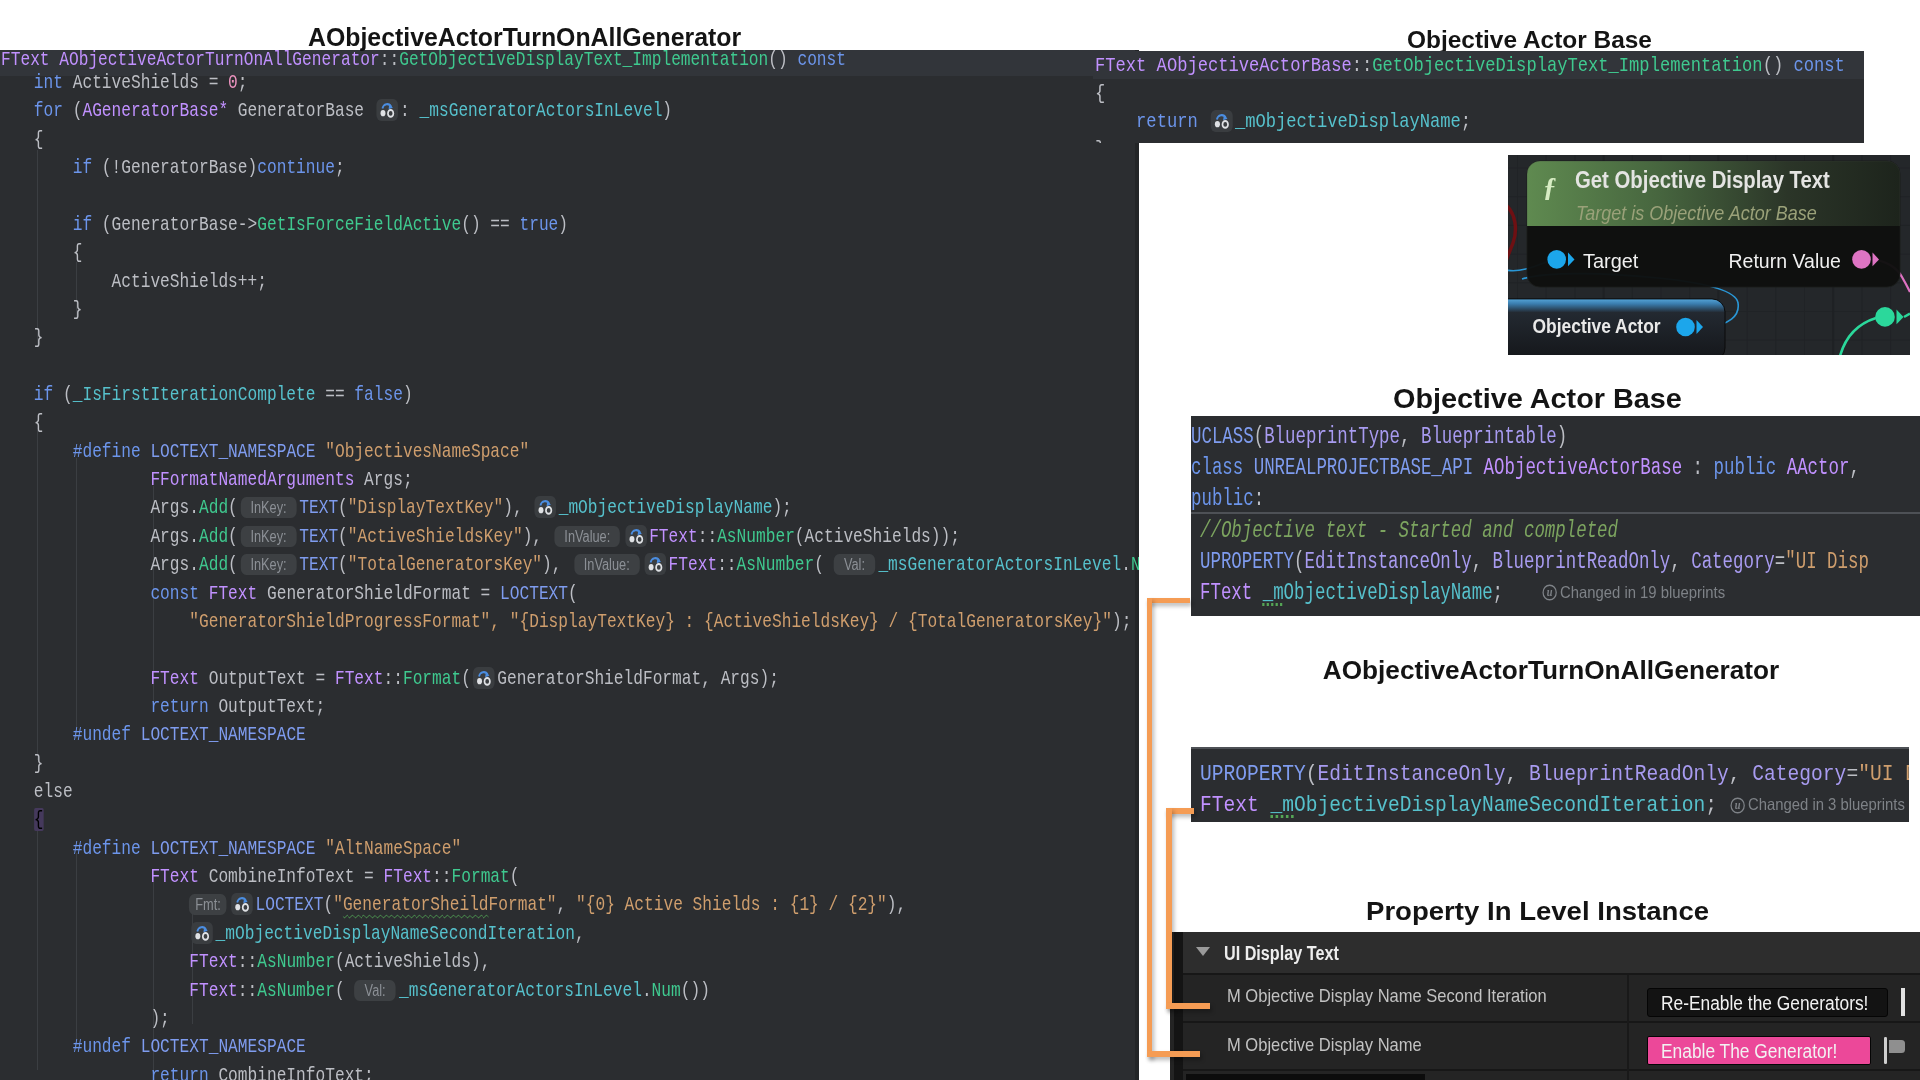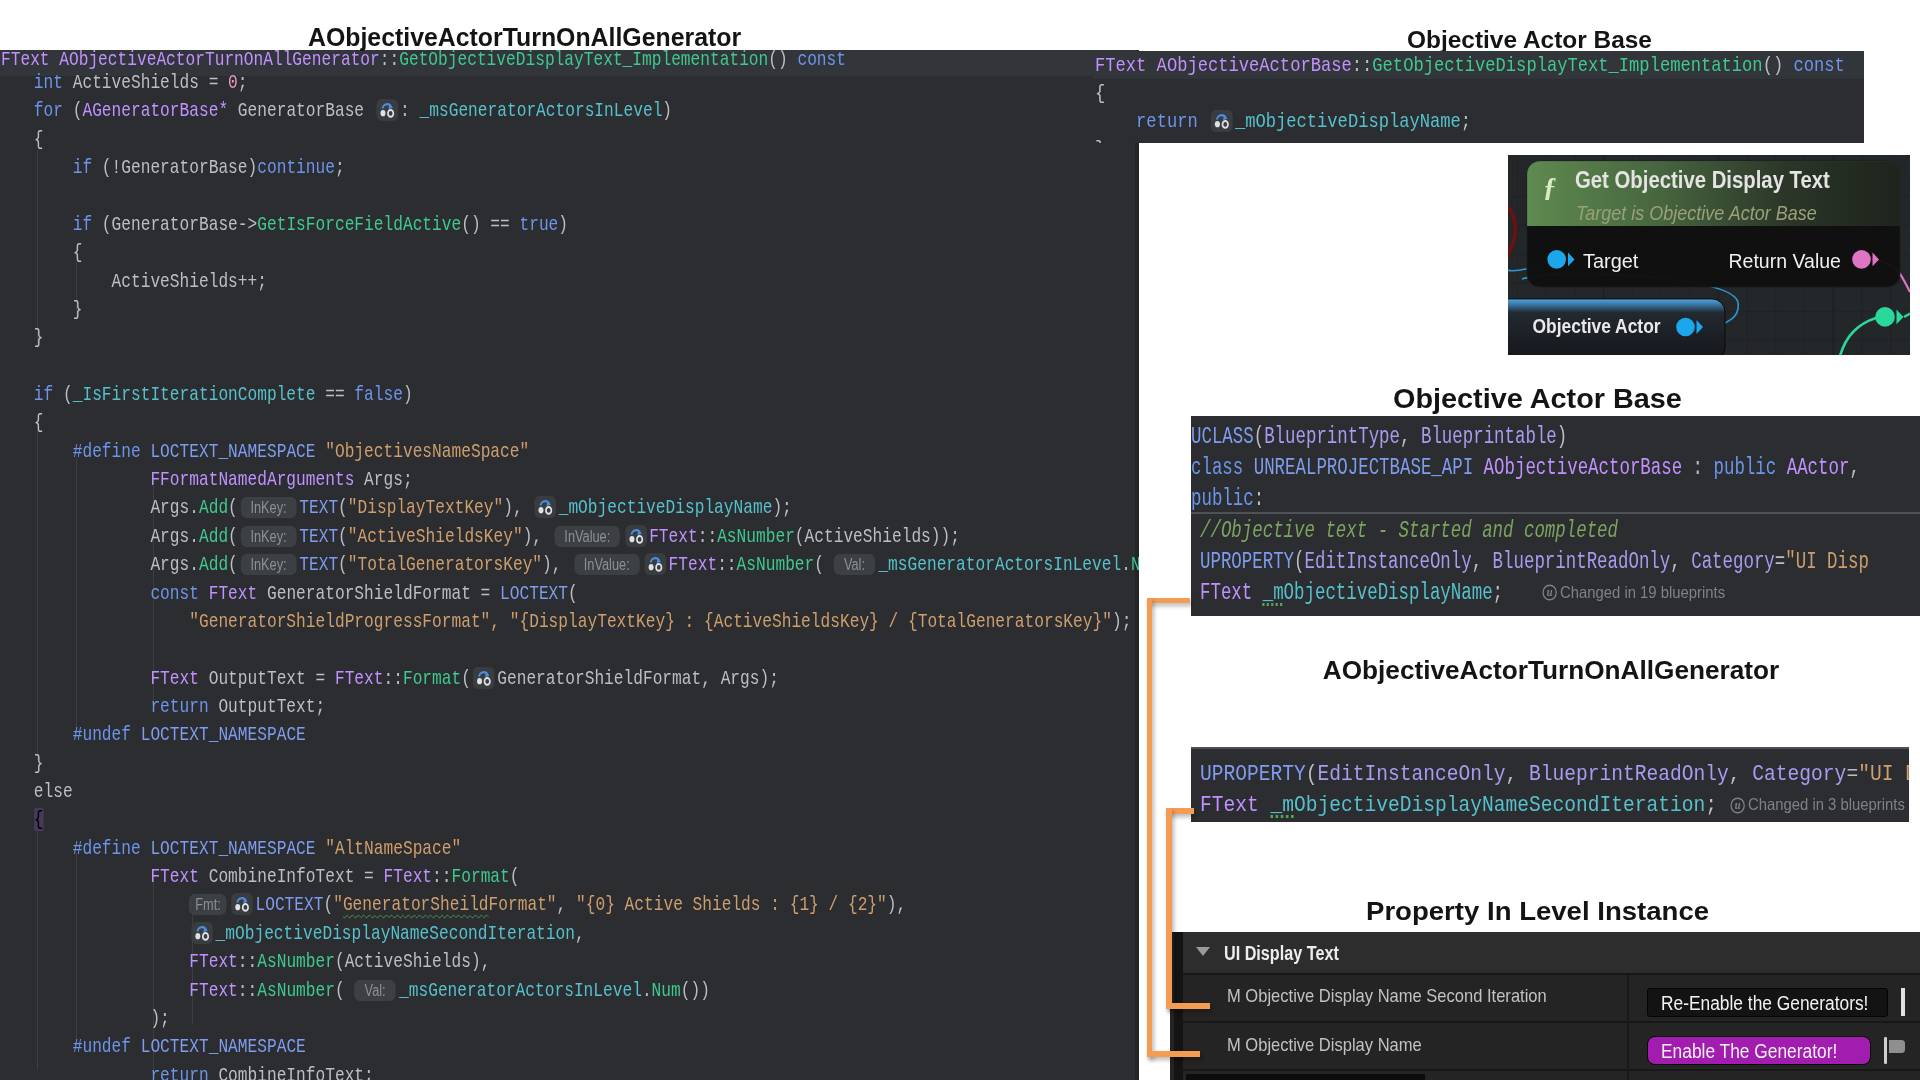--- a/index.html
+++ b/index.html
@@ -250,21 +250,21 @@
   <div style="position:absolute;left:54px;top:11px;font-size:19.5px;font-weight:bold;color:#ededed;line-height:20px;white-space:nowrap;transform:scaleX(0.83);transform-origin:0 0;">UI Display Text</div>
   <div style="position:absolute;left:13px;top:41px;width:737px;height:2px;background:#171717;"></div>
   <div style="position:absolute;left:13px;top:89px;width:737px;height:2px;background:#171717;"></div>
   <div style="position:absolute;left:13px;top:137px;width:737px;height:2px;background:#171717;"></div>
   <div style="position:absolute;left:457px;top:43px;width:2px;height:105px;background:#191919;"></div>
   <div style="position:absolute;left:57px;top:54.4px;font-size:19px;color:#c2c2c2;line-height:20px;white-space:nowrap;transform:scaleX(0.87);transform-origin:0 0;">M Objective Display Name Second Iteration</div>
   <div style="position:absolute;left:57px;top:103.1px;font-size:19px;color:#c2c2c2;line-height:20px;white-space:nowrap;transform:scaleX(0.87);transform-origin:0 0;">M Objective Display Name</div>
   <div style="position:absolute;left:477px;top:55.5px;width:239px;height:27px;background:#131313;border:1px solid #050505;border-radius:3px;">
     <div style="position:absolute;left:13px;top:4.3px;font-size:19.5px;color:#f2f2f2;line-height:20px;white-space:nowrap;transform:scaleX(0.89);transform-origin:0 0;">Re-Enable the Generators!</div>
   </div>
-  <div style="position:absolute;left:477px;top:103.5px;width:222px;height:27px;background:#a21caf;border:1px solid #050505;border-radius:8px;">
+  <div style="position:absolute;left:477px;top:103.5px;width:222px;height:27px;background:#ec4899;border:1px solid #050505;border-radius:2px;">
     <div style="position:absolute;left:13px;top:4.3px;font-size:19.5px;color:#f2f2f2;line-height:20px;white-space:nowrap;transform:scaleX(0.89);transform-origin:0 0;">Enable The Generator!</div>
   </div>
   <div style="position:absolute;left:731px;top:56px;width:4px;height:28px;background:#e2e2e2;"></div>
   <svg style="position:absolute;left:712px;top:105px;" width="26" height="27" viewBox="0 0 26 27">
     <rect x="2" y="0" width="3" height="27" rx="1.2" fill="#cfcfcf"></rect>
     <path d="M7 3 h12.5 q3.5 0 3.5 3.5 v6 q0 3.5 -3.5 3.5 H7 z" fill="#8f8f8f"></path>
   </svg>
   <div style="position:absolute;left:16px;top:142px;width:239px;height:6px;background:#0c0c0c;"></div>
 </div>
 

